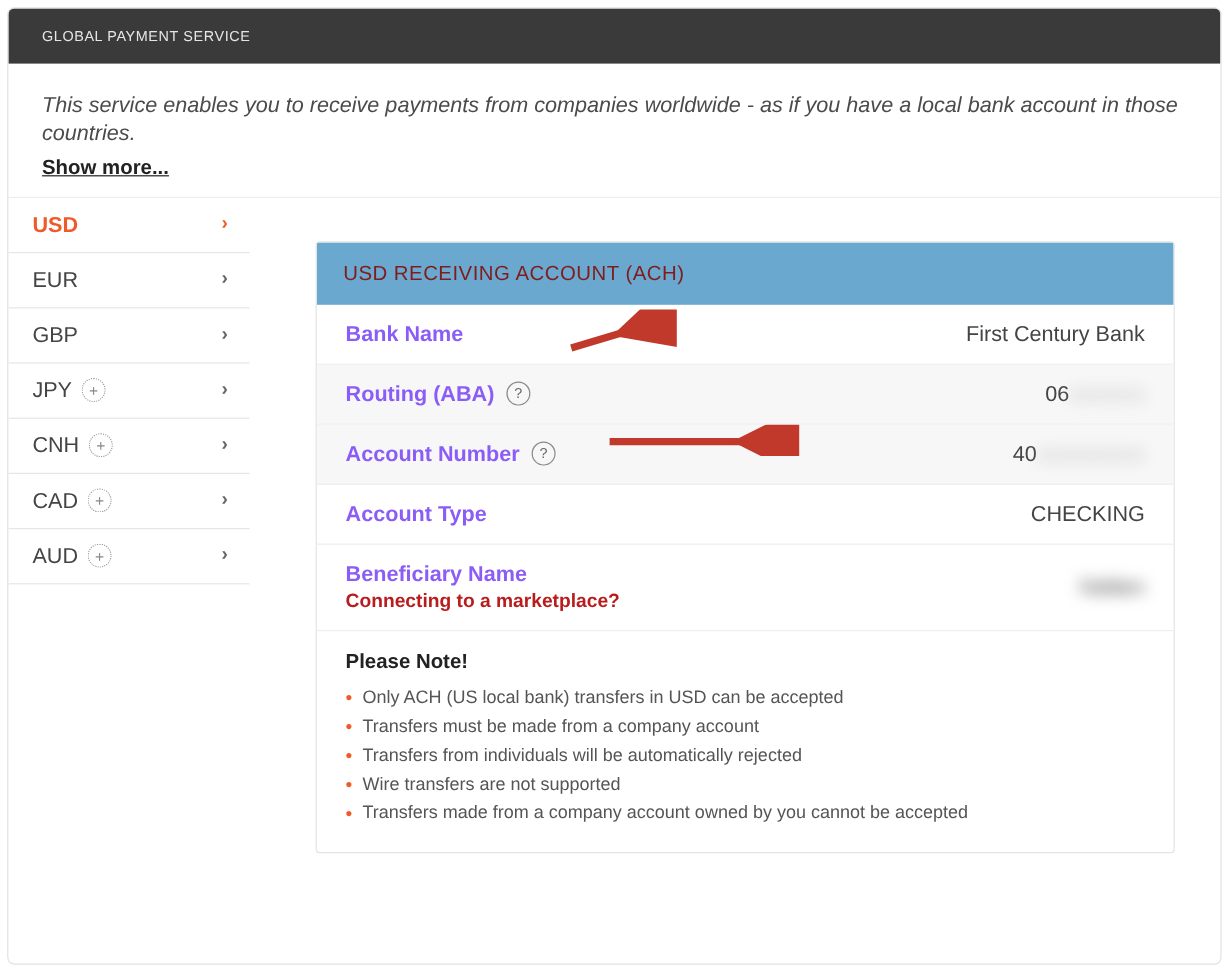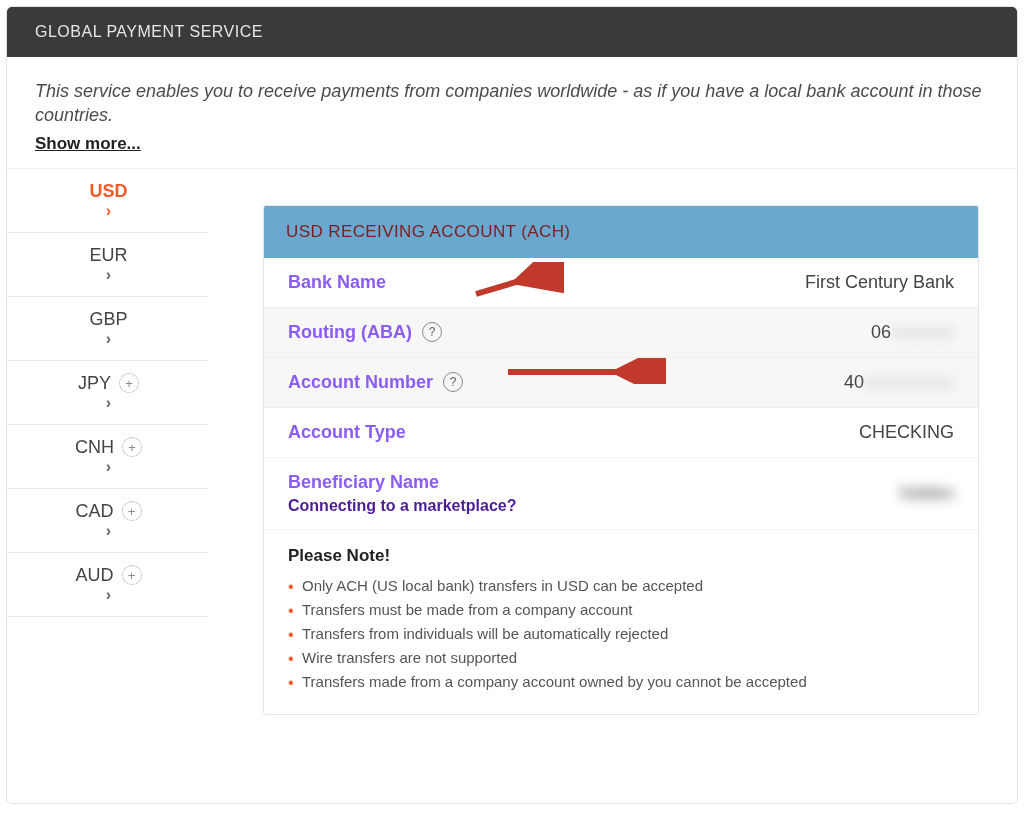--- a/index.html
+++ b/index.html
@@ -1,29 +1,29 @@
 <!DOCTYPE html>
 <html><head>
   <meta charset="utf-8">
   <style>
     * { box-sizing: border-box; margin: 0; padding: 0; }
     body { font-family: "Segoe UI", "Helvetica Neue", Arial, sans-serif; background: #fff; width: 1024px; height: 813px; overflow: hidden; }
 
     .frame { margin: 6px; border: 1px solid #e2e2e2; border-radius: 6px; overflow: hidden; height: 798px; }
 
-    .header { background: #3a3a3a; color: #e6e6e6; padding: 16px 28px; font-size: 16px; letter-spacing: 0.5px; }
+    .header { background: #3a3a3a; color: #e6e6e6; padding: 16px 28px; font-size: 12px; letter-spacing: 0.5px; }
 
     .intro { padding: 22px 28px 14px 28px; border-bottom: 1px solid #eee; }
     .intro p { color: #4b4b4b; font-size: 18px; line-height: 1.35; font-style: italic; }
     .intro a { color: #222; text-decoration: underline; font-weight: 600; font-size: 17px; display: inline-block; margin-top: 6px; }
 
     .content { display: flex; align-items: flex-start; }
 
     .sidebar { width: 202px; border-right: 1px solid transparent; }
-    .sidebar .item { display: flex; align-items: center; justify-content: space-between; padding: 12px 18px 12px 20px; border-bottom: 1px solid #e6e6e6; cursor: pointer; font-size: 18px; color: #444; flex-direction: column; }
+    .sidebar .item { display: flex; align-items: center; justify-content: space-between; padding: 12px 18px 12px 20px; border-bottom: 1px solid #e6e6e6; cursor: pointer; font-size: 18px; color: #444; }
     .sidebar .item:last-child { border-bottom: 1px solid #e6e6e6; }
     .sidebar .item.active { color: #f05a28; font-weight: 700; }
     .sidebar .item .left { display: flex; align-items: center; gap: 8px; }
     .plus { border: 1px dotted #9a9a9a; color: #8a8a8a; border-radius: 50%; width: 20px; height: 20px; display: inline-flex; align-items: center; justify-content: center; font-size: 13px; line-height: 1; }
     .chev { color: #666; font-size: 16px; font-weight: 700; }
     .sidebar .item.active .chev { color: #f05a28; }
 
     .main { flex: 1; padding: 36px 38px 20px 54px; position: relative; }
 
     .card { border: 1px solid #e4e4e4; border-radius: 3px; overflow: hidden; position: relative; }
@@ -32,21 +32,21 @@
     .row { display: flex; justify-content: space-between; align-items: center; padding: 14px 24px; border-bottom: 1px solid #eee; font-size: 18px; color: #333; }
     .row .lbl { display: flex; align-items: center; gap: 10px; }
     .row .lbl .txt { font-weight: 700; color: #8b5cf6; }
     .row .val { color: #444; }
     .row.alt { background: #f7f7f7; }
 
     .help { border: 1px solid #888; color: #666; border-radius: 50%; width: 20px; height: 20px; display: inline-flex; align-items: center; justify-content: center; font-size: 12px; }
 
     .blurred { filter: blur(6px); color: #bfbfbf; user-select: none; white-space: nowrap; }
 
-    .link-small { display: block; color: #4c1d95; font-weight: 700; font-size: 16px; margin-top: 4px; text-decoration: none; text-align: right; }
+    .link-small { display: block; color: #b91c1c; font-weight: 700; font-size: 16px; margin-top: 4px; text-decoration: none; text-align: right; }
 
     .note { padding: 16px 24px 20px 24px; }
     .note h4 { font-weight: 700; font-size: 17px; margin-bottom: 8px; color: #222; }
     .note ul { list-style: none; }
     .note li { position: relative; padding-left: 14px; font-size: 15px; color: #555; line-height: 1.6; }
     .note li::before { content: "•"; position: absolute; left: 0; color: #f05a28; font-size: 16px; }
 
     .arrow { position: absolute; pointer-events: none; }
   </style>
 </head>

